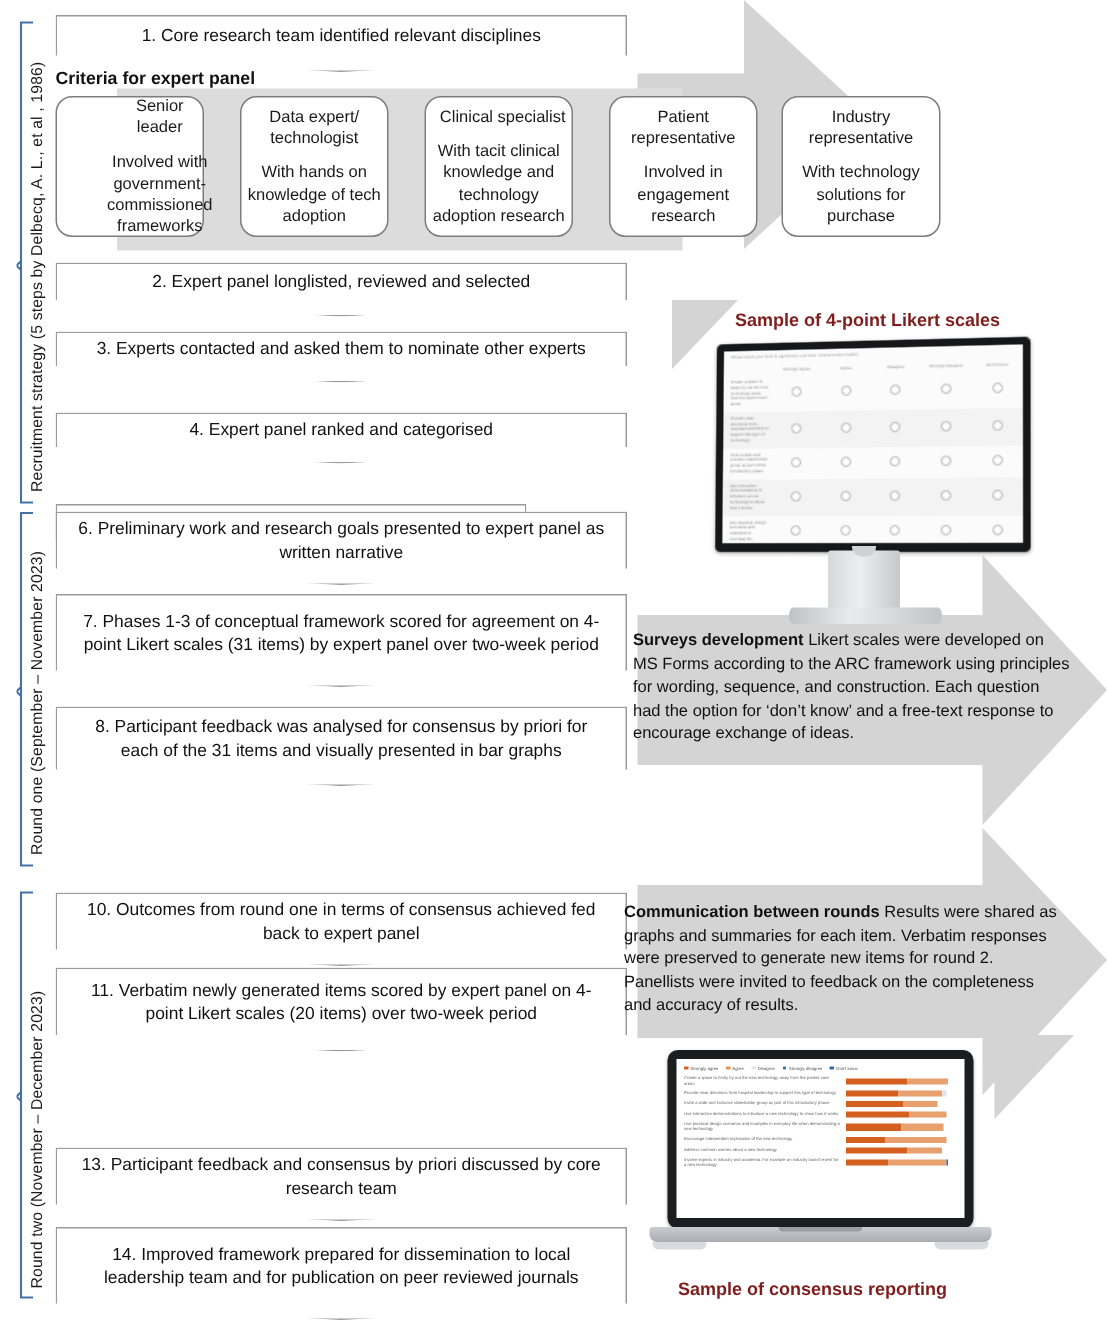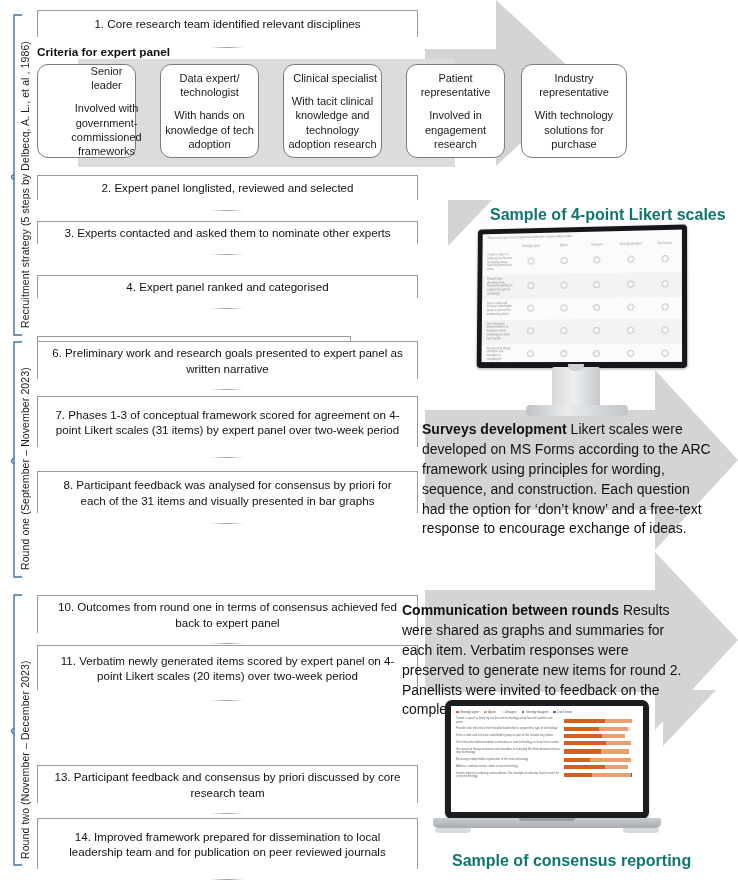--- a/index.html
+++ b/index.html
@@ -75,30 +75,30 @@
     font-size:11px;
     line-height:1.28;
     padding:5px 4px;
   }
   .crit-box .t{display:block;}
   .crit-box .d{display:block;margin-top:9px;}
 
   
   .note{
     position:absolute;z-index:4;
-    font-size:14px;
+    font-size:11px;
     line-height:1.42;
     color:#111;
   }
   .note b{font-weight:bold;}
 
   
   .caption{
     position:absolute;z-index:5;
-    font-size:16px;font-weight:bold;color:#0f766e;
+    font-size:12px;font-weight:bold;color:#7f1d1d;
     text-align:left;white-space:nowrap;
   }
 
   
   .monitor{position:absolute;z-index:4;}
   .mon-bezel{
     position:absolute;left:0;top:0;
     width:212px;height:142px;
     background:#15171a;
     border-radius:4px;
@@ -282,21 +282,21 @@
   <div class="chev" style="left:37px;top:765px;width:381px;height:49px;">
     <span class="inner">13. Participant feedback and consensus by priori discussed by core research team</span>
   </div>
   <div class="chev" style="left:37px;top:818px;width:381px;height:62px;">
     <span class="inner">14. Improved framework prepared for dissemination to local leadership team and for publication on peer reviewed journals</span>
   </div>
 
   <div class="note" style="left:422px;top:420px;width:292px;">
     <b>Surveys development</b><span> Likert scales were developed on MS Forms according to the ARC framework using principles for wording, sequence, and construction. Each question had the option for ‘don’t know’ and a free-text response to encourage exchange of ideas.</span>
   </div>
-  <div class="note" style="left:402px;top:601px;width:292px;">
+  <div class="note" style="left:416px;top:601px;width:292px;">
     <b>Communication between rounds</b><span> Results were shared as graphs and summaries for each item. Verbatim responses were preserved to generate new items for round 2. Panellists were invited to feedback on the completeness and accuracy of results.</span>
   </div>
 
   <div class="caption" style="left:490px;top:206px;width:200px;">Sample of 4-point Likert scales</div>
 
   <div class="monitor" style="left:474px;top:226px;width:212px;height:192px;">
     <div class="mon-bezel">
       <div class="mon-screen">
         <div class="form-head">Please score your level of agreement with each recommended enabler</div>
         <table class="form-tbl">

